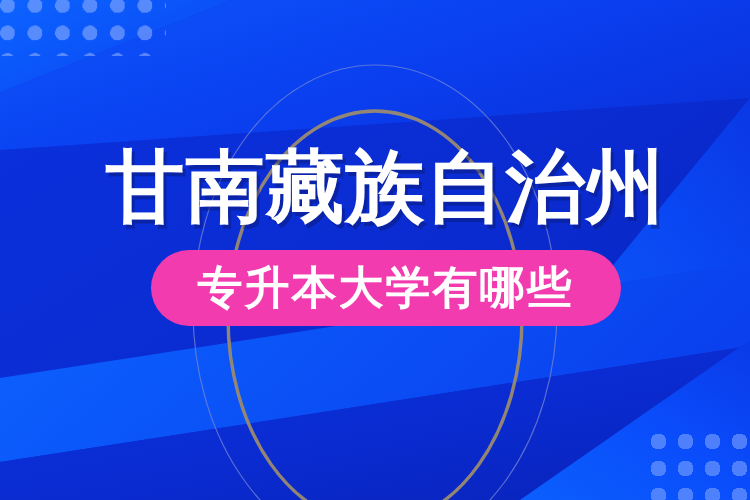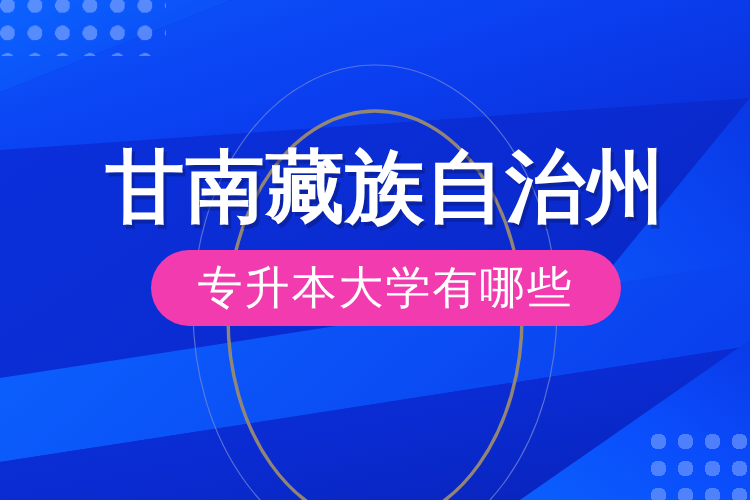--- a/index.html
+++ b/index.html
@@ -86,21 +86,21 @@
     border-radius: 38px;
     background: #f23bae;
     display: flex;
     align-items: center;
     justify-content: center;
     box-sizing: border-box;
     transform: translateY(-10px);
   }
   #subtitle-text {
     font-size: 45px;
-    font-weight: 400;
+    font-weight: 700;
     color: #ffffff;
     letter-spacing: 2px;
     line-height: 1;
     white-space: nowrap;
   }
 </style>
 </head>
 <body>
 
 <div id="banner">

